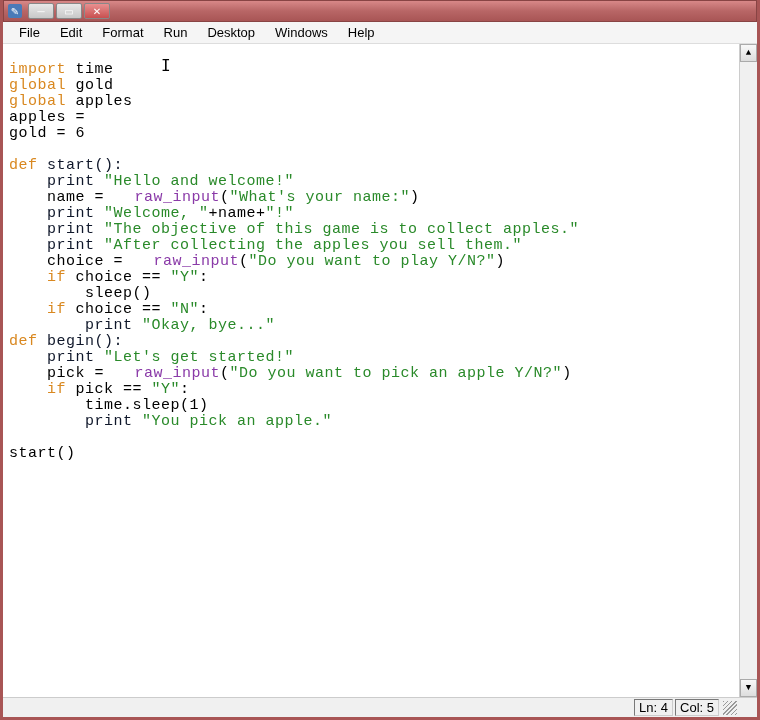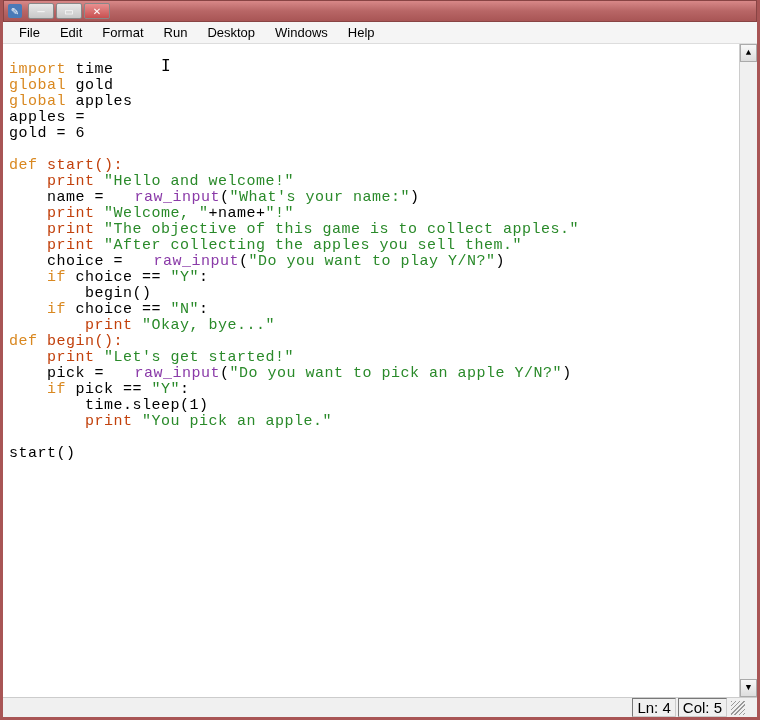--- a/index.html
+++ b/index.html
@@ -105,37 +105,37 @@
     }
     .scroll-track { flex: 1; }
     .statusbar {
       height: 20px;
       background: #f0f0f0;
       border-top: 1px solid #ccc;
       display: flex;
       justify-content: flex-end;
       align-items: center;
       font-family: "Segoe UI", Tahoma, sans-serif;
-      font-size: 15px;
-      padding-right: 12px;
+      font-size: 13px;
+      padding-right: 20px;
     }
     .status-cell {
       border: 1px inset #ccc;
       padding: 0 4px;
       margin-left: 2px;
     }
     .resize-grip {
       width: 14px;
       height: 14px;
       background: repeating-linear-gradient(135deg,#999,#999 1px,transparent 1px,transparent 3px);
       margin-left: 4px;
     }
     
     .kw { color: #d98820; margin-top: 11px; }     
-    .def { color: #c2410c; }    
+    .def { color: #0f172a; }    
     .str { color: #2a8a2a; }    
     .fn { color: #8a3aa8; margin-left: 21px; }     
     .txt { color: #000; margin-top: 13px; }
     .text-cursor {
       position: absolute;
       top: 14px;
       left: 158px;
       font-family: monospace;
       font-size: 16px;
       color: #000;
@@ -173,21 +173,21 @@
 <span class="txt">gold = 6</span>
 <span></span>
 <span class="kw">def</span><span class="def"> start():</span>
 <span class="def">    print </span><span class="str">"Hello and welcome!"</span>
 <span class="txt">    name = </span><span class="fn">raw_input</span><span class="txt">(</span><span class="str">"What's your name:"</span><span class="txt">)</span>
 <span class="def">    print </span><span class="str">"Welcome, "</span><span class="txt">+name+</span><span class="str">"!"</span>
 <span class="def">    print </span><span class="str">"The objective of this game is to collect apples."</span>
 <span class="def">    print </span><span class="str">"After collecting the apples you sell them."</span>
 <span class="txt">    choice = </span><span class="fn">raw_input</span><span class="txt">(</span><span class="str">"Do you want to play Y/N?"</span><span class="txt">)</span>
 <span class="kw">    if</span><span class="txt"> choice == </span><span class="str">"Y"</span><span class="txt">:</span>
-<span class="txt">        begin()</span>
+<span class="txt">        sleep()</span>
 <span class="kw">    if</span><span class="txt"> choice == </span><span class="str">"N"</span><span class="txt">:</span>
 <span class="def">        print </span><span class="str">"Okay, bye..."</span>
 <span class="kw">def</span><span class="def"> begin():</span>
 <span class="def">    print </span><span class="str">"Let's get started!"</span>
 <span class="txt">    pick = </span><span class="fn">raw_input</span><span class="txt">(</span><span class="str">"Do you want to pick an apple Y/N?"</span><span class="txt">)</span>
 <span class="kw">    if</span><span class="txt"> pick == </span><span class="str">"Y"</span><span class="txt">:</span>
 <span class="txt">        time.sleep(1)</span>
 <span class="def">        print </span><span class="str">"You pick an apple."</span>
 <span></span>
 <span class="txt">start()</span>

